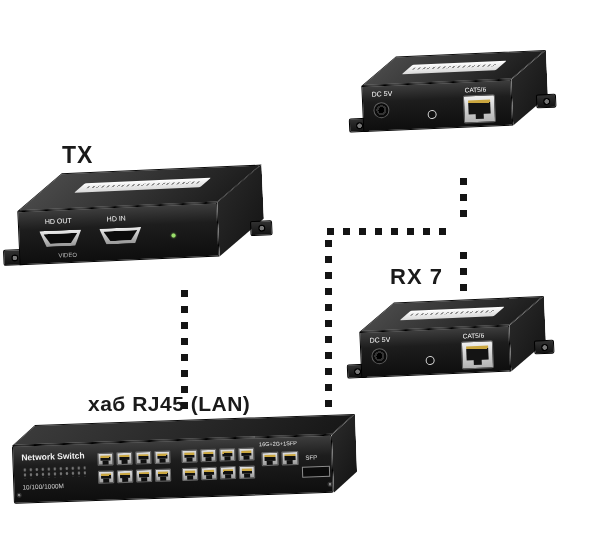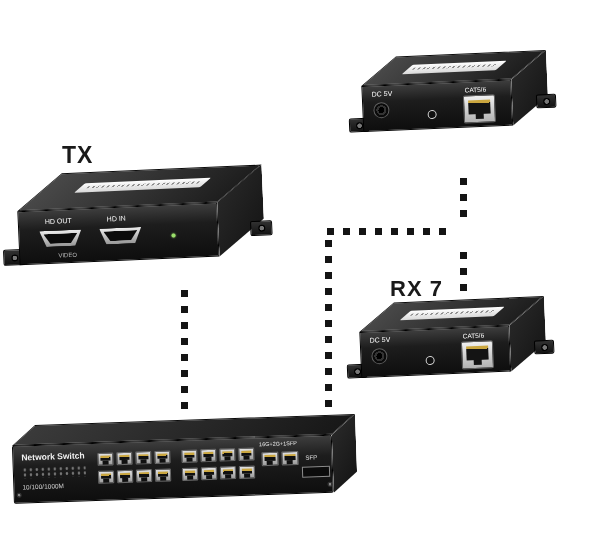--- a/index.html
+++ b/index.html
@@ -58,21 +58,22 @@
   .screw{position:absolute;width:5px;height:5px;border-radius:50%;
     background:radial-gradient(circle,#888 0 1px,#333 1.5px);}
   .led-dot{position:absolute;width:4px;height:4px;border-radius:50%;background:#9adf6a;box-shadow:0 0 2px #9adf6a;}
 </style>
 </head>
 <body>
 
 <div class="stage">
 
   <div class="big-label" style="left:62px;top:142px;font-size:23px;">TX</div>
-  <div class="big-label" style="left:390px;top:276px;">RX 7</div>
+  <div class="big-label" style="left:390px;top:264px;">RX 7</div>
+  <div class="big-label" style="left:88px;top:392px;font-size:21px;letter-spacing:0.5px;">хаб RJ45 (LAN)</div>
 
   <div class="dots-v" style="left:181px;top:290px;height:126px;"></div>
   <div class="dots-v" style="left:325px;top:240px;height:180px;"></div>
   <div class="dots-h" style="left:327px;top:228px;width:120px;"></div>
   <div class="dots-v" style="left:460px;top:178px;height:46px;"></div>
   <div class="dots-v" style="left:460px;top:252px;height:46px;"></div>
 
   <div class="device" style="left:10px;top:168px;width:258px;height:112px;">
     <div class="face-top" style="left:8px;top:2px;width:200px;height:36px;">
       <div class="sticker"></div>

